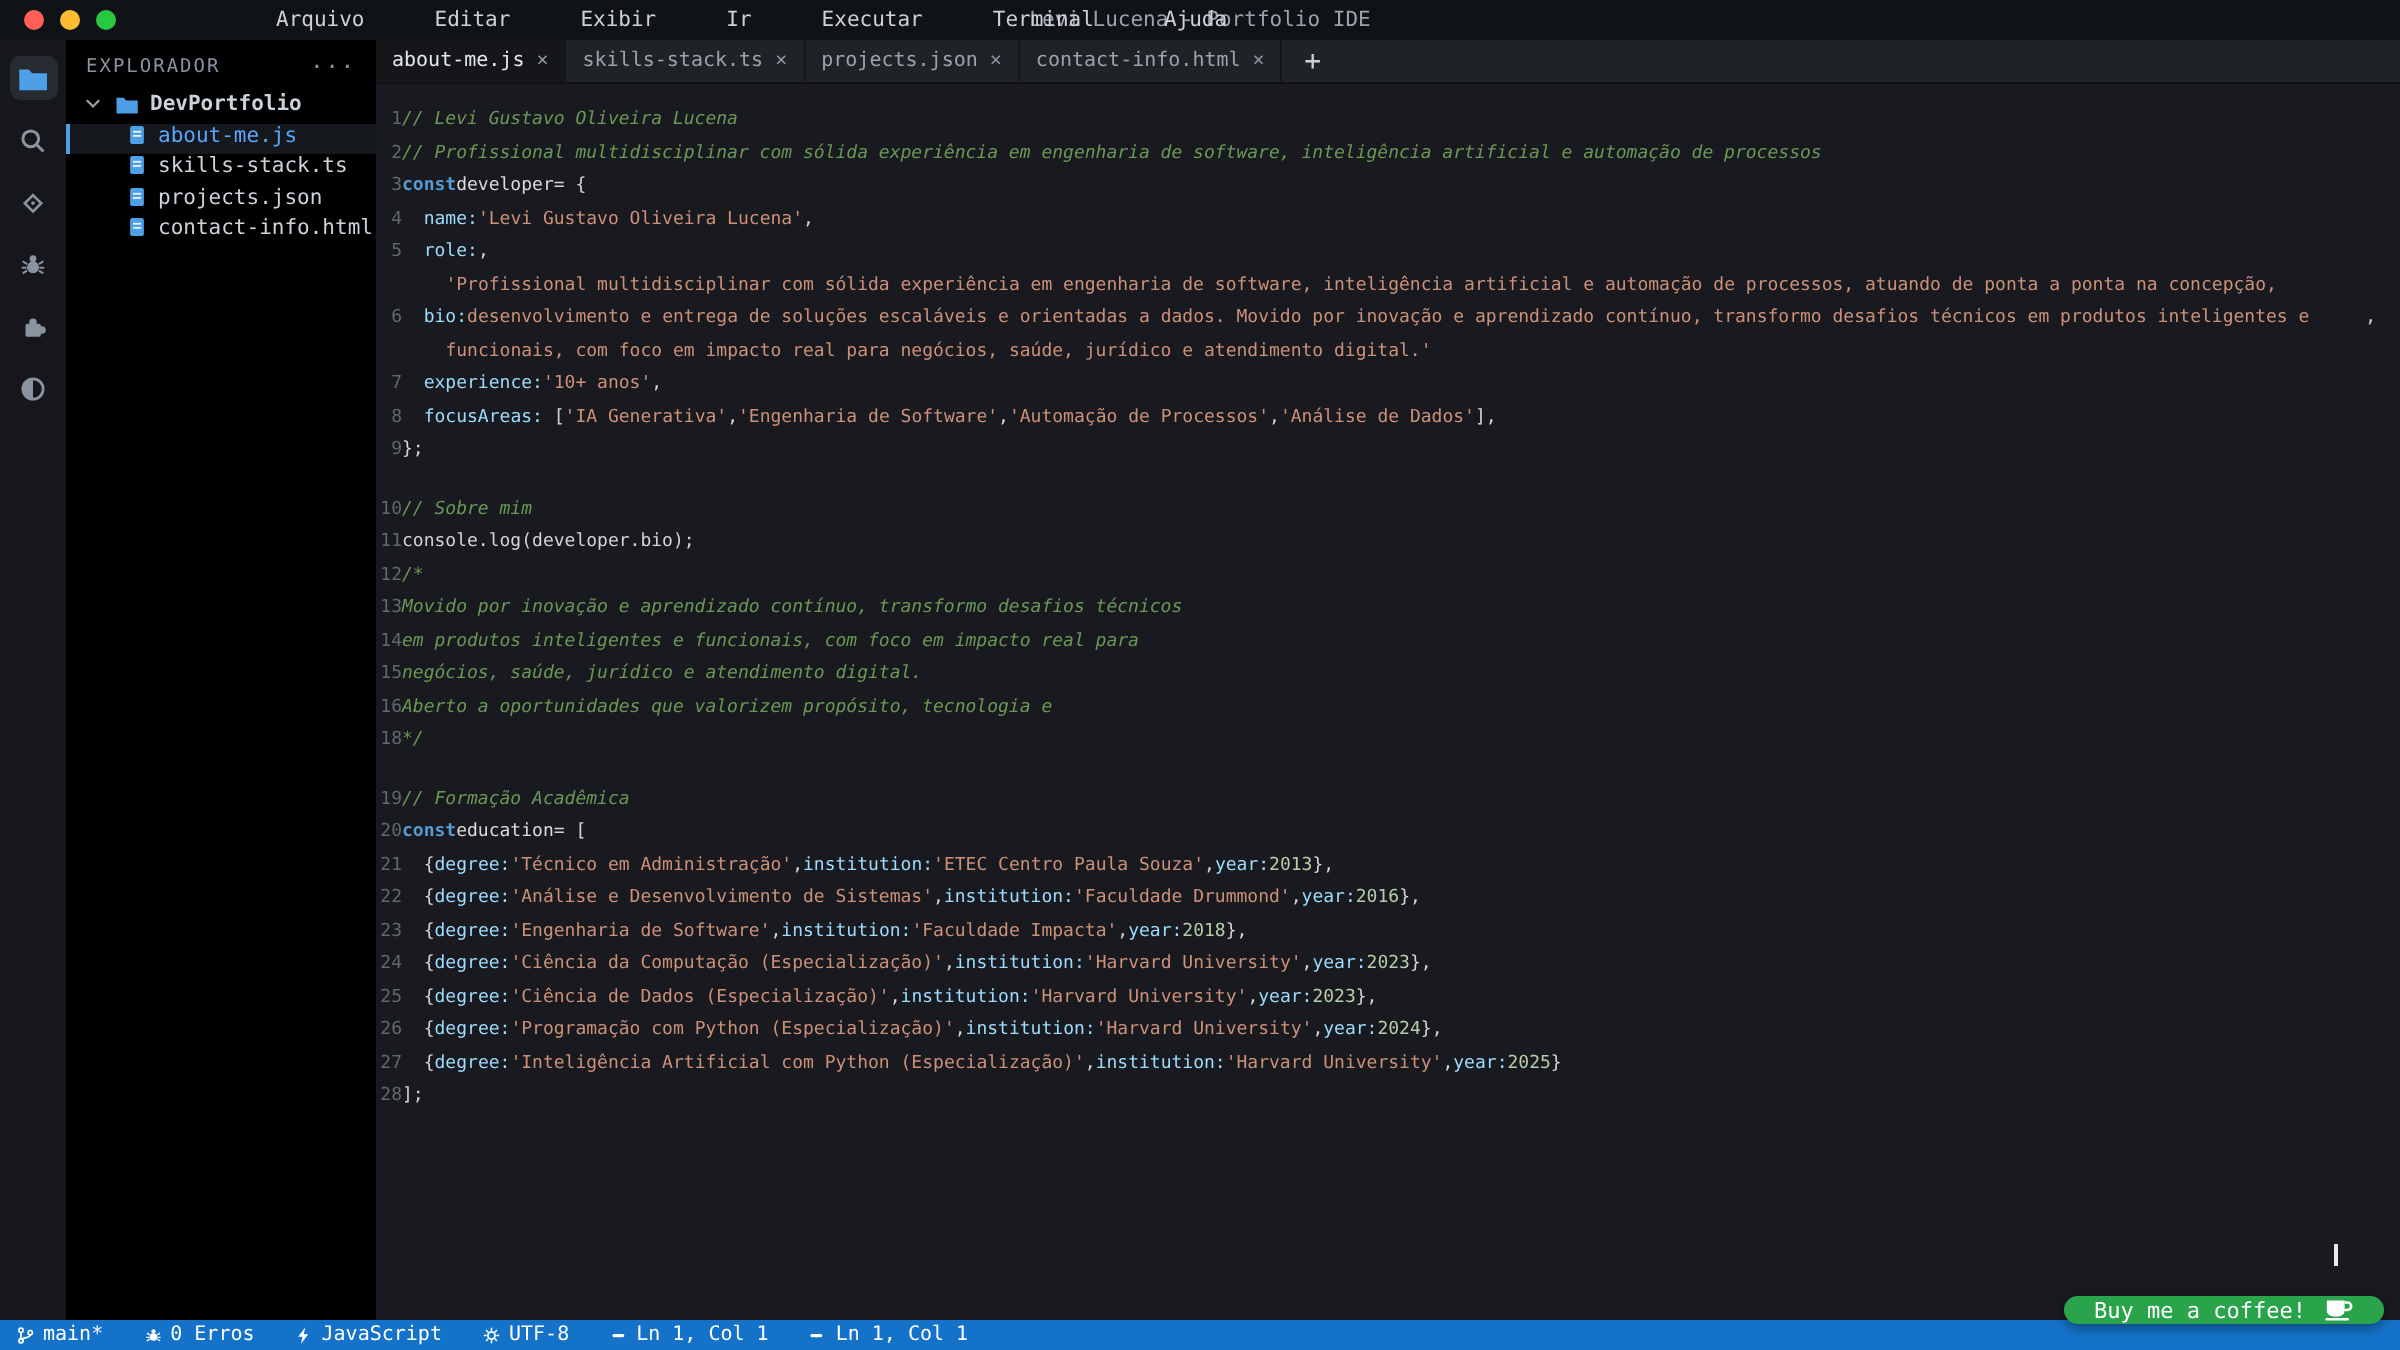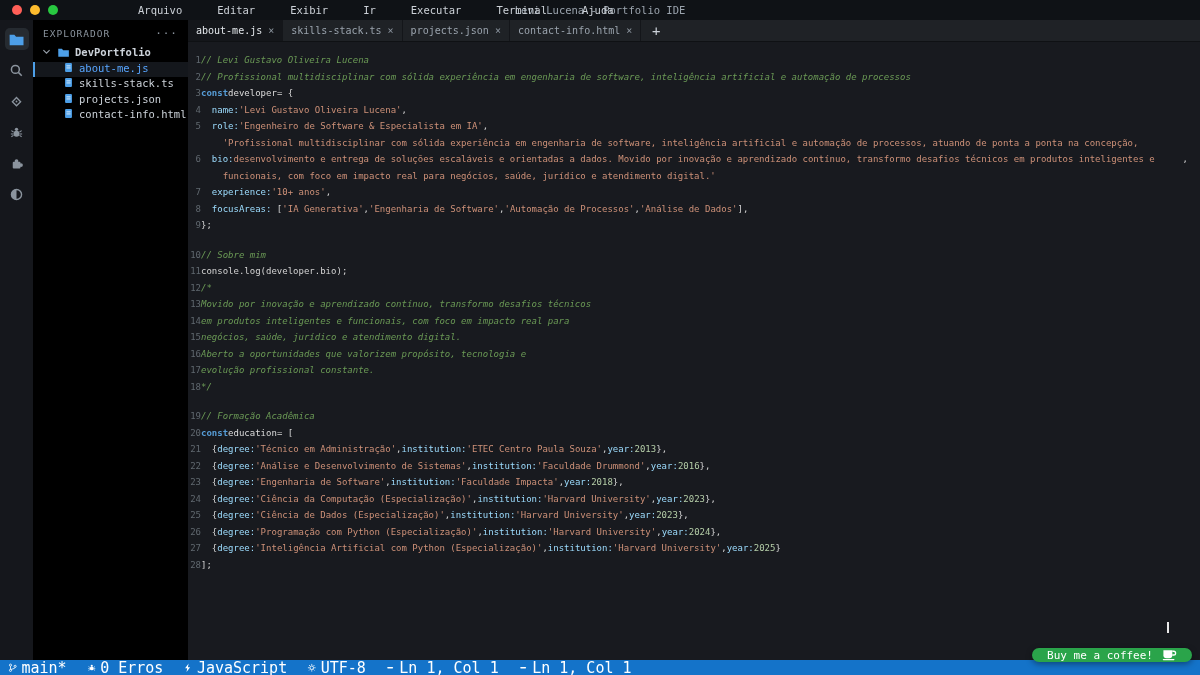--- a/index.html
+++ b/index.html
@@ -58,21 +58,21 @@
   .tk-kw { color:#569cd6; font-weight:bold;text-align:right; }
   .tk-id { color:#dcdcdc; }
   .tk-pr { color:#9cdcfe; }
   .tk-st { color:#ce9178; }
   .tk-nu { color:#b5cea8; }
   .tk-pu, .tk-pl { color:#d4d4d4; }
   .rc { margin-left:auto; padding-right:12px; color:#d4d4d4; }
 
   
   .statusbar { height:15px; background:#1473c9; display:flex; align-items:center;
-    padding-left:8px; gap:20px; color:#ffffff; font-size:15px; }
+    padding-left:8px; gap:20px; color:#ffffff; font-size:10px; }
   .sb-item { display:flex; align-items:center; gap:4px; cursor:pointer; }
 
   
   .coffee-btn { position:fixed; right:8px; bottom:13px; height:14px; border:none;
     border-radius:14px; background:#2aa44a; color:#fff; display:flex; align-items:center;
     gap:9px; padding:0 15px; font-size:11px; font-family:"DejaVu Sans Mono", monospace;
     cursor:pointer; z-index:10; box-shadow:0 2px 6px rgba(0,0,0,0.4); }
   .cursor-tick { position:fixed; right:31px; bottom:42px; width:2px; height:11px;
     background:#e8e8e8; z-index:9; }
 </style>
@@ -218,36 +218,35 @@
           <span>contact-info.html</span>
           <span class="x">×</span>
         </div>
         <div class="tab-plus">+</div>
       </div>
     <div class="code">
         <div class="code-line"><span class="ln">1</span><span class="tk-co">// Levi Gustavo Oliveira Lucena</span></div>
         <div class="code-line"><span class="ln">2</span><span class="tk-co">// Profissional multidisciplinar com sólida experiência em engenharia de software, inteligência artificial e automação de processos</span></div>
         <div class="code-line"><span class="ln">3</span><span class="tk-kw">const</span><span class="tk-id">developer</span><span class="tk-pu">= {</span></div>
         <div class="code-line"><span class="ln">4</span><span class="tk-pl">  </span><span class="tk-pr">name:</span><span class="tk-st">'Levi Gustavo Oliveira Lucena'</span><span class="tk-pu">,</span></div>
-        <div class="code-line"><span class="ln">5</span><span class="tk-pl">  </span><span class="tk-pr">role:</span><span class="tk-st">'Engenheiro de Software &amp; Especialista em IA'</span><span class="tk-pu">,</span></div>
+        <div class="code-line"><span class="ln">5</span><span class="tk-pl">  </span><span class="tk-pr">role:</span><span class="tk-pu">,</span></div>
         <div class="code-line"><span class="ln"></span><span class="tk-pl">    </span><span class="tk-st">'Profissional multidisciplinar com sólida experiência em engenharia de software, inteligência artificial e automação de processos, atuando de ponta a ponta na concepção,</span></div>
         <div class="code-line"><span class="ln">6</span><span class="tk-pl">  </span><span class="tk-pr">bio:</span><span class="tk-st">desenvolvimento e entrega de soluções escaláveis e orientadas a dados. Movido por inovação e aprendizado contínuo, transformo desafios técnicos em produtos inteligentes e</span><span class="rc">,</span></div>
         <div class="code-line"><span class="ln"></span><span class="tk-pl">    </span><span class="tk-st">funcionais, com foco em impacto real para negócios, saúde, jurídico e atendimento digital.'</span></div>
         <div class="code-line"><span class="ln">7</span><span class="tk-pl">  </span><span class="tk-pr">experience:</span><span class="tk-st">'10+ anos'</span><span class="tk-pu">,</span></div>
         <div class="code-line"><span class="ln">8</span><span class="tk-pl">  </span><span class="tk-pr">focusAreas:</span><span class="tk-pu"> [</span><span class="tk-st">'IA Generativa'</span><span class="tk-pu">,</span><span class="tk-st">'Engenharia de Software'</span><span class="tk-pu">,</span><span class="tk-st">'Automação de Processos'</span><span class="tk-pu">,</span><span class="tk-st">'Análise de Dados'</span><span class="tk-pu">],</span></div>
         <div class="code-line"><span class="ln">9</span><span class="tk-pu">};</span></div>
         <div class="spacer"></div>
         <div class="code-line"><span class="ln">10</span><span class="tk-co">// Sobre mim</span></div>
         <div class="code-line"><span class="ln">11</span><span class="tk-pl">console.log(developer.bio);</span></div>
         <div class="code-line"><span class="ln">12</span><span class="tk-co">/*</span></div>
         <div class="code-line"><span class="ln">13</span><span class="tk-co">Movido por inovação e aprendizado contínuo, transformo desafios técnicos</span></div>
         <div class="code-line"><span class="ln">14</span><span class="tk-co">em produtos inteligentes e funcionais, com foco em impacto real para</span></div>
         <div class="code-line"><span class="ln">15</span><span class="tk-co">negócios, saúde, jurídico e atendimento digital.</span></div>
         <div class="code-line"><span class="ln">16</span><span class="tk-co">Aberto a oportunidades que valorizem propósito, tecnologia e</span></div>
-        <div class="code-line"><span class="ln">17</span><span class="tk-co">evolução profissional constante.</span></div>
         <div class="code-line"><span class="ln">18</span><span class="tk-co">*/</span></div>
         <div class="spacer"></div>
         <div class="code-line"><span class="ln">19</span><span class="tk-co">// Formação Acadêmica</span></div>
         <div class="code-line"><span class="ln">20</span><span class="tk-kw">const</span><span class="tk-id">education</span><span class="tk-pu">= [</span></div>
         <div class="code-line"><span class="ln">21</span><span class="tk-pl">  </span><span class="tk-pu">{</span><span class="tk-pr">degree:</span><span class="tk-st">'Técnico em Administração'</span><span class="tk-pu">,</span><span class="tk-pr">institution:</span><span class="tk-st">'ETEC Centro Paula Souza'</span><span class="tk-pu">,</span><span class="tk-pr">year:</span><span class="tk-nu">2013</span><span class="tk-pu">},</span></div>
         <div class="code-line"><span class="ln">22</span><span class="tk-pl">  </span><span class="tk-pu">{</span><span class="tk-pr">degree:</span><span class="tk-st">'Análise e Desenvolvimento de Sistemas'</span><span class="tk-pu">,</span><span class="tk-pr">institution:</span><span class="tk-st">'Faculdade Drummond'</span><span class="tk-pu">,</span><span class="tk-pr">year:</span><span class="tk-nu">2016</span><span class="tk-pu">},</span></div>
         <div class="code-line"><span class="ln">23</span><span class="tk-pl">  </span><span class="tk-pu">{</span><span class="tk-pr">degree:</span><span class="tk-st">'Engenharia de Software'</span><span class="tk-pu">,</span><span class="tk-pr">institution:</span><span class="tk-st">'Faculdade Impacta'</span><span class="tk-pu">,</span><span class="tk-pr">year:</span><span class="tk-nu">2018</span><span class="tk-pu">},</span></div>
         <div class="code-line"><span class="ln">24</span><span class="tk-pl">  </span><span class="tk-pu">{</span><span class="tk-pr">degree:</span><span class="tk-st">'Ciência da Computação (Especialização)'</span><span class="tk-pu">,</span><span class="tk-pr">institution:</span><span class="tk-st">'Harvard University'</span><span class="tk-pu">,</span><span class="tk-pr">year:</span><span class="tk-nu">2023</span><span class="tk-pu">},</span></div>
         <div class="code-line"><span class="ln">25</span><span class="tk-pl">  </span><span class="tk-pu">{</span><span class="tk-pr">degree:</span><span class="tk-st">'Ciência de Dados (Especialização)'</span><span class="tk-pu">,</span><span class="tk-pr">institution:</span><span class="tk-st">'Harvard University'</span><span class="tk-pu">,</span><span class="tk-pr">year:</span><span class="tk-nu">2023</span><span class="tk-pu">},</span></div>
         <div class="code-line"><span class="ln">26</span><span class="tk-pl">  </span><span class="tk-pu">{</span><span class="tk-pr">degree:</span><span class="tk-st">'Programação com Python (Especialização)'</span><span class="tk-pu">,</span><span class="tk-pr">institution:</span><span class="tk-st">'Harvard University'</span><span class="tk-pu">,</span><span class="tk-pr">year:</span><span class="tk-nu">2024</span><span class="tk-pu">},</span></div>

